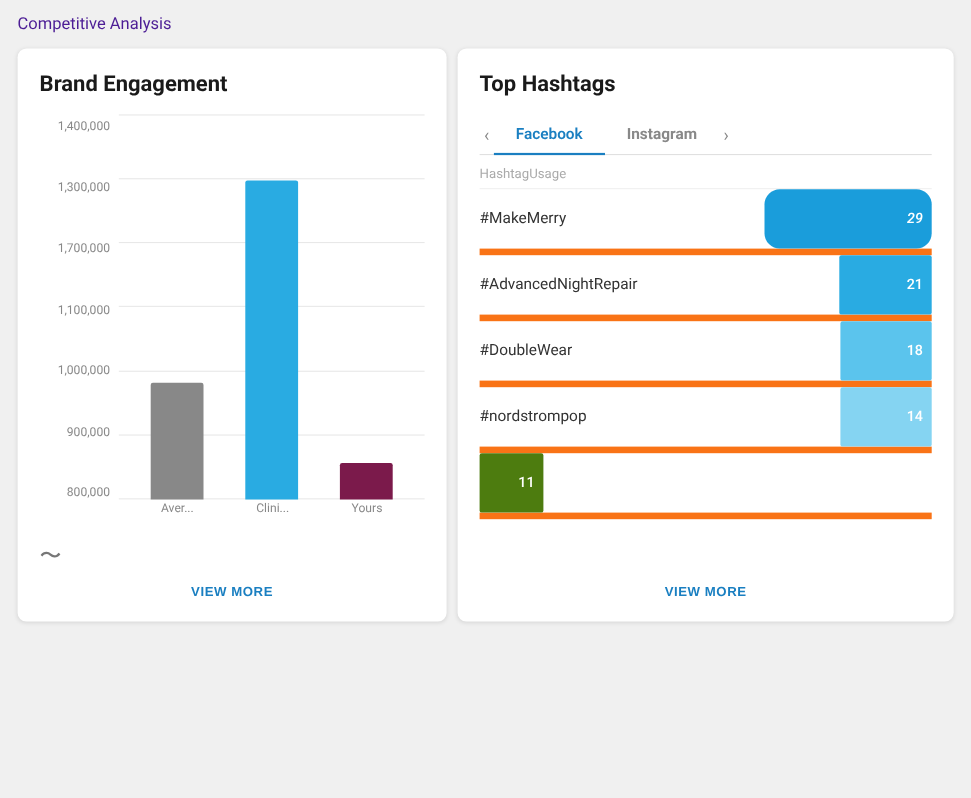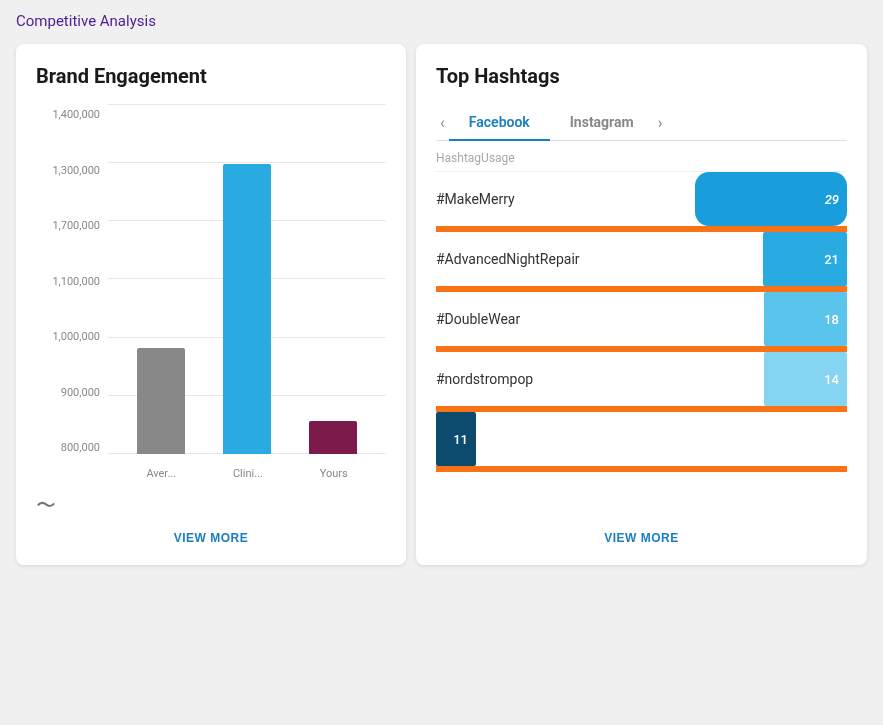--- a/index.html
+++ b/index.html
@@ -104,21 +104,21 @@
       border-radius: 2px 2px 0 0;
     }
     .bar-label {
       font-size: 11px;
       color: #888;
       margin-top: 4px;
       text-align: center;
     }
     .x-labels {
       position: absolute;
-      bottom: 4px;
+      bottom: 16px;
       left: 0;
       right: 0;
       display: flex;
       justify-content: space-around;
       padding: 0 10px;
       align-items: center;
     }
     .view-more-btn {
       font-size: 12px;
       font-weight: 700;
@@ -288,19 +288,19 @@
         </div>
         <div class="hashtag-row">
           <div class="hashtag-name">#DoubleWear</div>
           <div class="usage-bar" style="width: 83px; background-color: rgb(91, 196, 237); border-radius: 2px;">18</div>
         </div>
         <div class="hashtag-row">
           <div class="hashtag-name">#nordstrompop</div>
           <div class="usage-bar" style="width: 82.6px; background-color: rgb(133, 212, 242); border-radius: 2px;">14</div>
         </div>
         <div class="hashtag-row">
-          <div class="usage-bar" style="width: 40px; background-color: #0c4a6e; border-radius: 2px;">11</div>
+          <div class="usage-bar" style="width: 58px; background-color: #4d7c0f; border-radius: 2px;">11</div>
         </div>
       </div>
 
     <button class="view-more-btn">VIEW MORE</button>
   </div>
 </div>
 
 </body></html>

